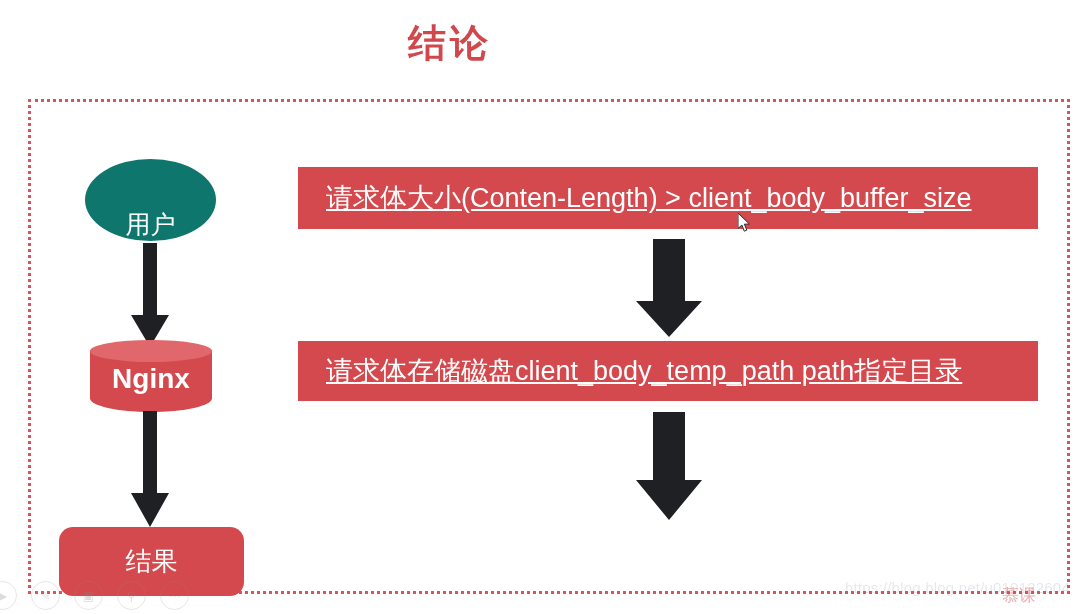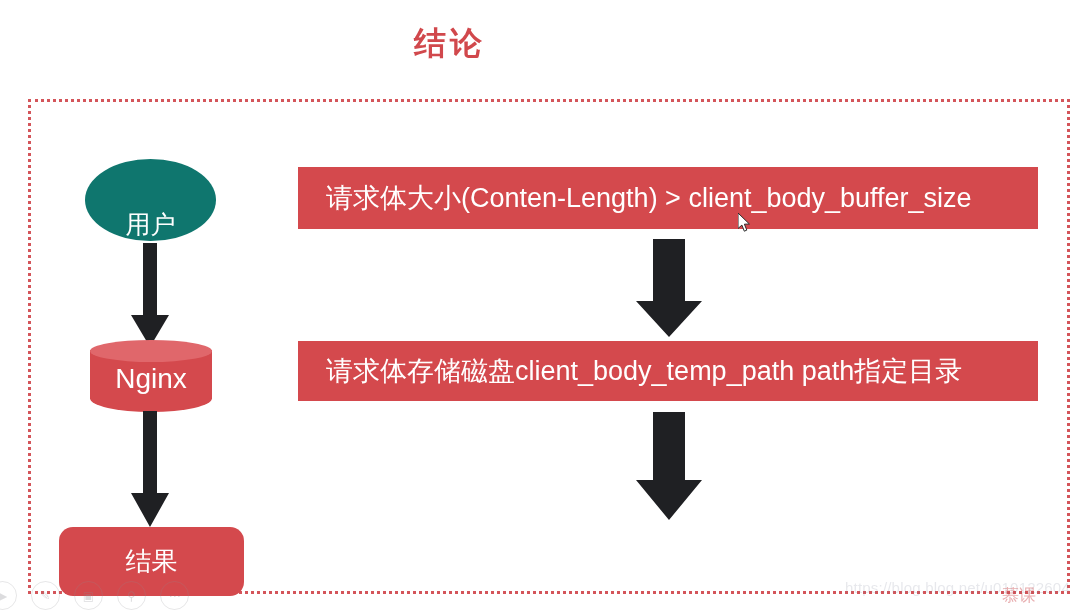--- a/index.html
+++ b/index.html
@@ -18,21 +18,21 @@
     overflow: hidden;
   }
 
   
   #title {
     position: absolute;
     left: 0;
     top: 14px;
     width: 900px;
     text-align: center;
-    font-size: 32px;
+    font-size: 38px;
     font-weight: bold;
     color: #d1484c;
     letter-spacing: 4px;
     line-height: 58px;
     white-space: nowrap;
   }
 
   
   #frame {
     position: absolute;
@@ -97,20 +97,21 @@
     border-radius: 50%;
   }
   #cyl-nginx .shape-text {
     position: absolute;
     left: 0; top: 0;
     width: 122px; height: 78px;
     display: flex; align-items: center; justify-content: center;
     font-size: 28px;
     padding-top: 0;
     box-sizing: border-box;
+    font-weight: bold;
   }
 
   #rect-result {
     position: absolute;
     left: 59px;
     top: 527px;
     width: 185px;
     height: 69px;
     background: #d4494d;
     border-radius: 14px;
@@ -127,20 +128,21 @@
     width: 740px;
     background: #d4494d;
     display: flex;
     align-items: center;
   }
   #bar-condition { top: 167px; height: 62px; }
   #bar-storage  { top: 341px; height: 60px; text-align: right; }
   .red-bar .shape-text {
     font-size: 27px;
     padding-left: 28px;
+    text-decoration: underline;
   }
 
   .arrow-right {
     position: absolute;
     left: 636px;
     width: 66px;
     color: #1f2023;
   }
   #arrow-cond-store { top: 239px; height: 98px; }
   #arrow-store-ok   { top: 412px; height: 108px; }

